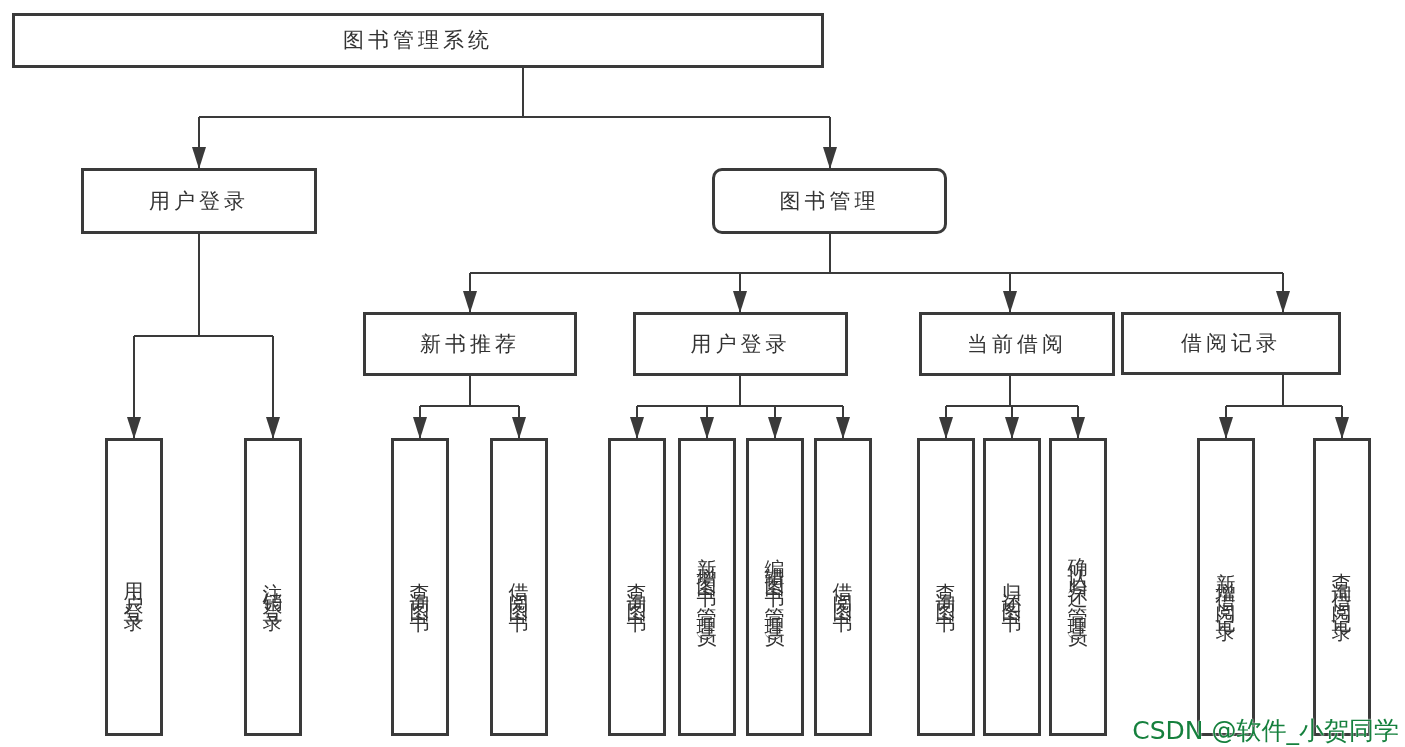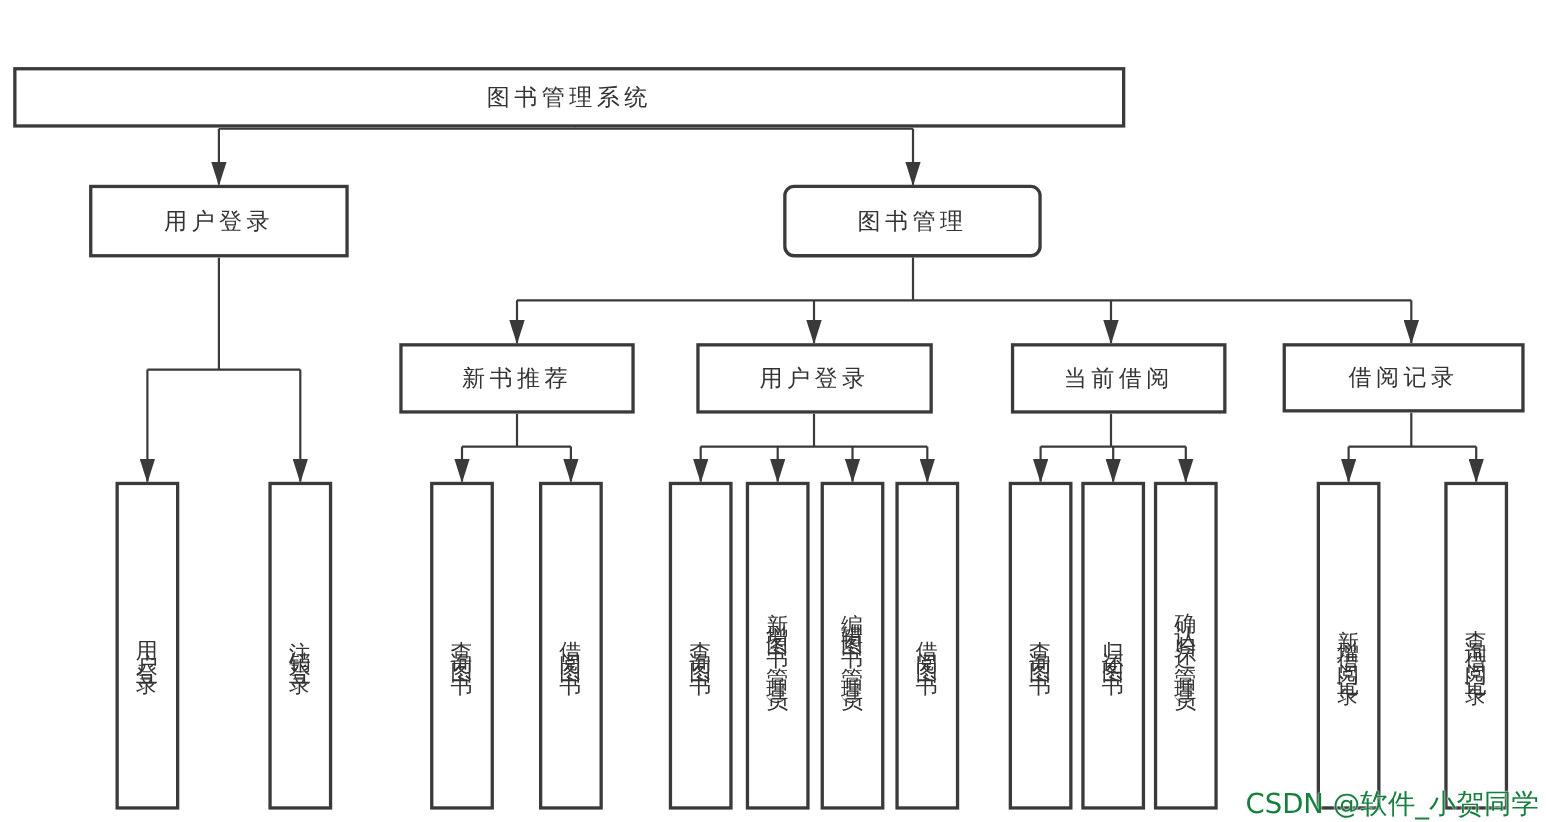--- a/index.html
+++ b/index.html
@@ -93,41 +93,41 @@
       <path d="M1078 406 V438" marker-end="url(#arrow)"></path>
     </g>
 
     <g>
       <path d="M1283 375 V406 M1226 406 H1342"></path>
       <path d="M1226 406 V438" marker-end="url(#arrow)"></path>
       <path d="M1342 406 V438" marker-end="url(#arrow)"></path>
     </g>
   </svg>
 
-  <div class="node" style="left:12px;top:13px;width:1011px;height:55px;margin-top:48px;">
+  <div class="node" style="left:12px;top:13px;width:812px;height:55px;">
     <span class="hlabel">图书管理系统</span>
   </div>
 
   <div class="node" style="left:81px;top:168px;width:236px;height:66px;">
     <span class="hlabel">用户登录</span>
   </div>
   <div class="node" style="left:712px;top:168px;width:235px;height:66px;border-radius:10px;">
     <span class="hlabel">图书管理</span>
   </div>
 
   <div class="node" style="left:363px;top:312px;width:214px;height:64px;justify-content:center;">
     <span class="hlabel">新书推荐</span>
   </div>
   <div class="node" style="left:633px;top:312px;width:215px;height:64px;">
     <span class="hlabel">用户登录</span>
   </div>
   <div class="node" style="left:903px;top:312px;width:196px;height:64px;margin-left:16px;">
     <span class="hlabel">当前借阅</span>
   </div>
-  <div class="node" style="left:1166px;top:312px;width:220px;height:63px;">
+  <div class="node" style="left:1121px;top:312px;width:220px;height:63px;">
     <span class="hlabel">借阅记录</span>
   </div>
 
   <div class="node vnode" style="left:105px;top:438px;width:58px;height:298px;">
     <span class="vlabel">用户登录</span>
   </div>
   <div class="node vnode" style="left:244px;top:438px;width:58px;height:298px;">
     <span class="vlabel">注销登录</span>
   </div>
 

